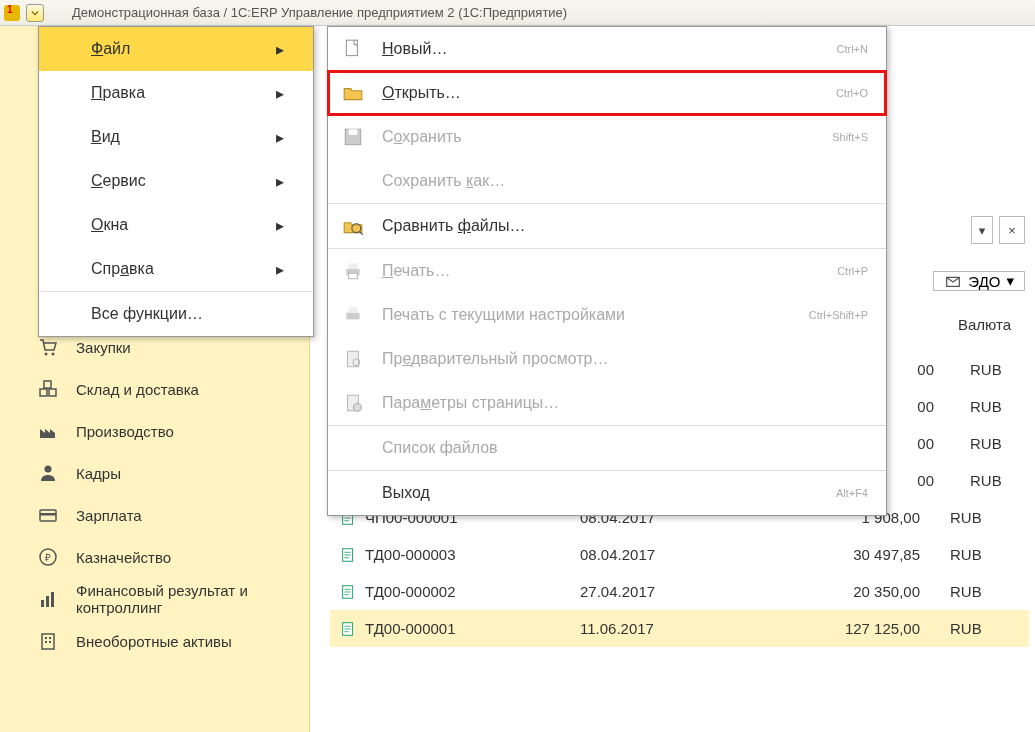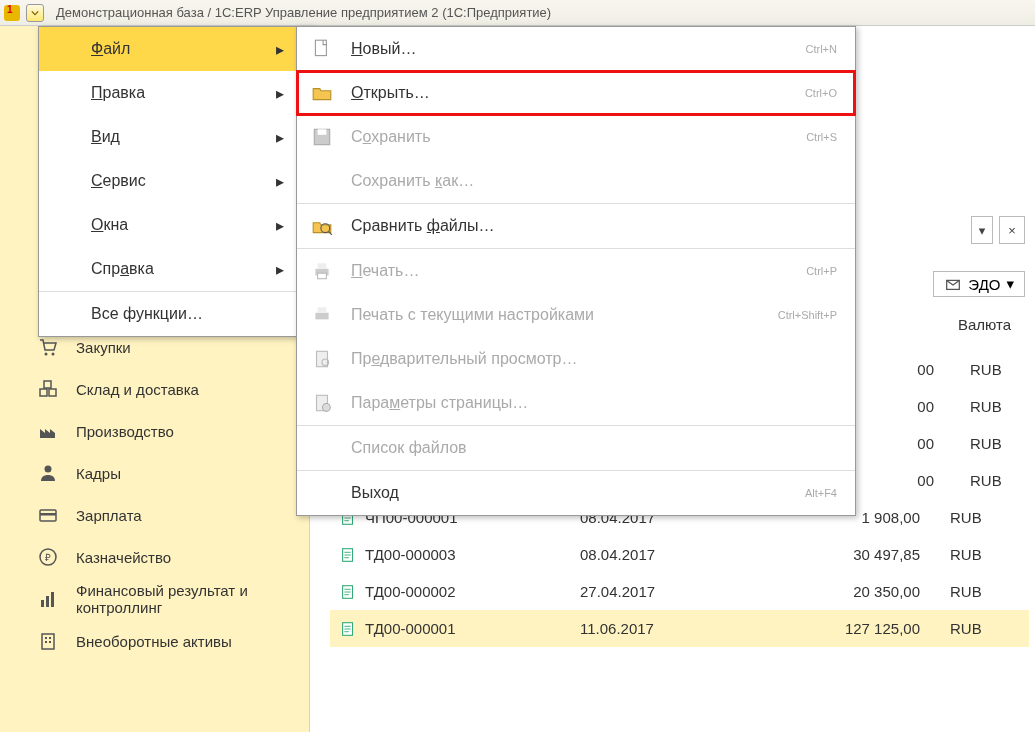--- a/index.html
+++ b/index.html
@@ -29,21 +29,21 @@
 }
 .app-icon::after{content:"1"; position:absolute; left:3px; top:-1px; font-size:10px; color:#d00; font-weight:bold;}
 .dropdown-arrow-btn {
   width: 18px; height: 18px;
   border: 1px solid #999;
   border-radius: 3px;
   background: linear-gradient(#fffae0, #ffe970);
   display:flex;align-items:center;justify-content:center;
 }
 .dropdown-arrow-btn svg{width:8px;height:8px;}
-.title-text { color:#555; font-size:13px; margin-left:6px; }
+.title-text { color:#555; font-size:13px; margin-left:22px; }
 
 .tabbar-remnant {
   position:absolute;
   right:0; top:54px;
   height:36px;
   display:flex;
   align-items:center;
   gap:4px;
   padding-right:6px;
 }
@@ -84,21 +84,21 @@
   position:absolute;
   right:10px;top:190px;
   display:flex;gap:6px;align-items:center;
 }
 .tb-btn{
   height:28px;border:1px solid #bbb;background:#fff;
   display:flex;align-items:center;justify-content:center;
   padding:0 6px;font-size:13px;color:#444;
 }
 .edo-btn{
-  position:absolute;right:10px;top:245px;height:26px;
+  position:absolute;right:10px;top:245px;height:20px;
   border:1px solid #bbb;background:#fff;
   display:flex;align-items:center;padding:0 10px;gap:6px;font-size:15px;
 }
 .col-header{
   position:absolute;right:24px;top:290px;
   font-size:15px;color:#333;
 }
 .data-rows{
   position:absolute;left:20px;right:6px;top:325px;
 }
@@ -132,21 +132,21 @@
   padding-left:52px;padding-right:29px;
   font-size:16px;color:#333;position:relative;
   justify-content:space-between;
 }
 .menu1-item.hl{background:#ffd84a;}
 .menu1-item .arrow{color:#333;}
 .menu1-sep{height:1px;background:#ddd;margin:0;}
 
 .menu-panel-2{
   position:absolute;
-  left:296px;top:26px;
+  left:327px;top:26px;
   width:560px;
   background:#fff;
   border:1px solid #999;
   box-shadow:2px 2px 6px rgba(0,0,0,0.25);
   z-index:50;
 }
 .menu2-item{
   height:44px;display:flex;align-items:center;
   padding-left:14px;padding-right:18px;
   font-size:16px;gap:18px;
@@ -410,21 +410,21 @@
     <span class="mi-short">Ctrl+O</span>
   </div>
   <div class="menu2-item disabled">
     <span class="menu2-icon">
         <svg viewBox="0 0 20 20">
           <rect x="3" y="3" width="14" height="14" fill="#ccc" stroke="#aaa"></rect>
           <rect x="6" y="3" width="8" height="5" fill="#fff"></rect>
         </svg>
       </span>
     <span class="mi-label">С<span class="u">о</span>хранить</span>
-    <span class="mi-short">Ctrl+S</span>
+    <span class="mi-short">Shift+S</span>
   </div>
   <div class="menu2-item disabled">
     <span class="menu2-icon"></span>
     <span class="mi-label">Сохранить <span class="u">к</span>ак…</span>
   </div>
   <div class="menu1-sep"></div>
   <div class="menu2-item">
     <span class="menu2-icon">
         <svg viewBox="0 0 20 20">
           <path d="M2 7h6l1 2h9v7H2z" fill="#f5c451" stroke="#b8902a"></path>

